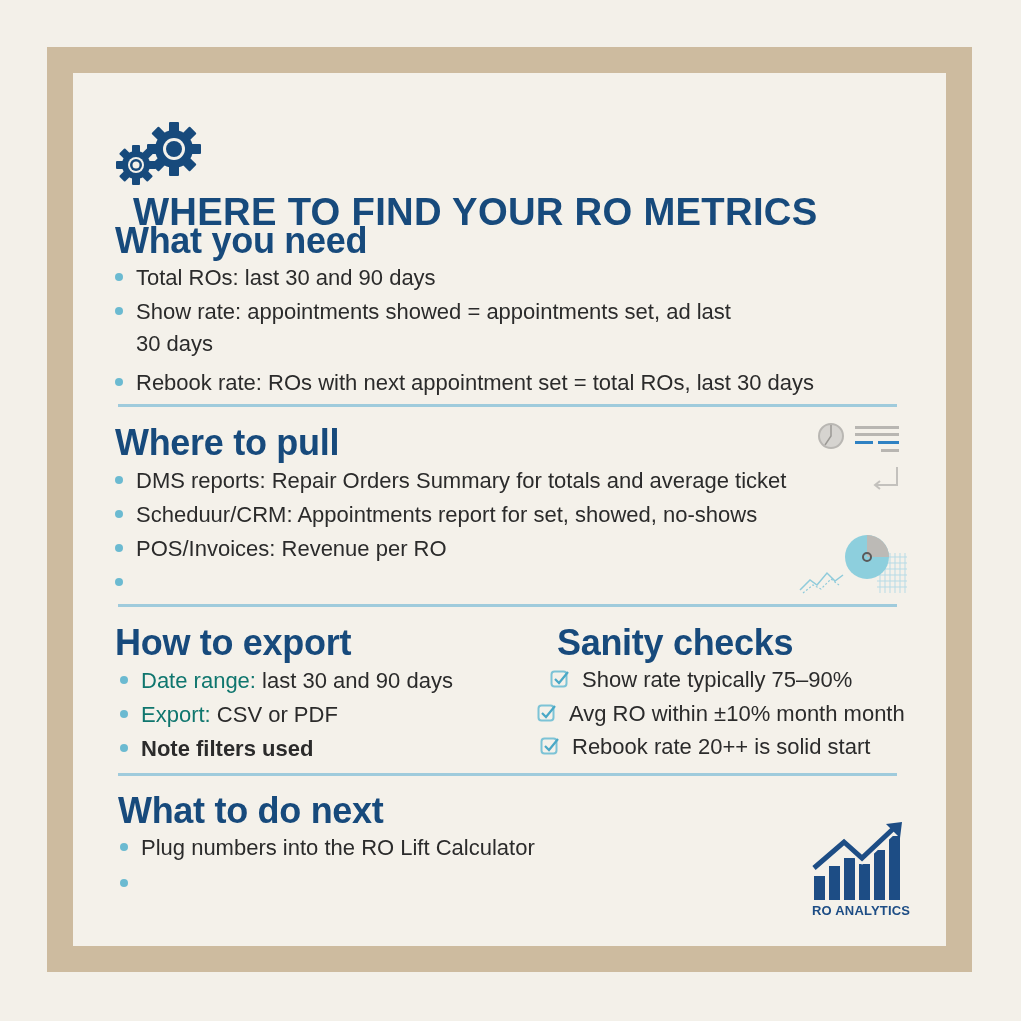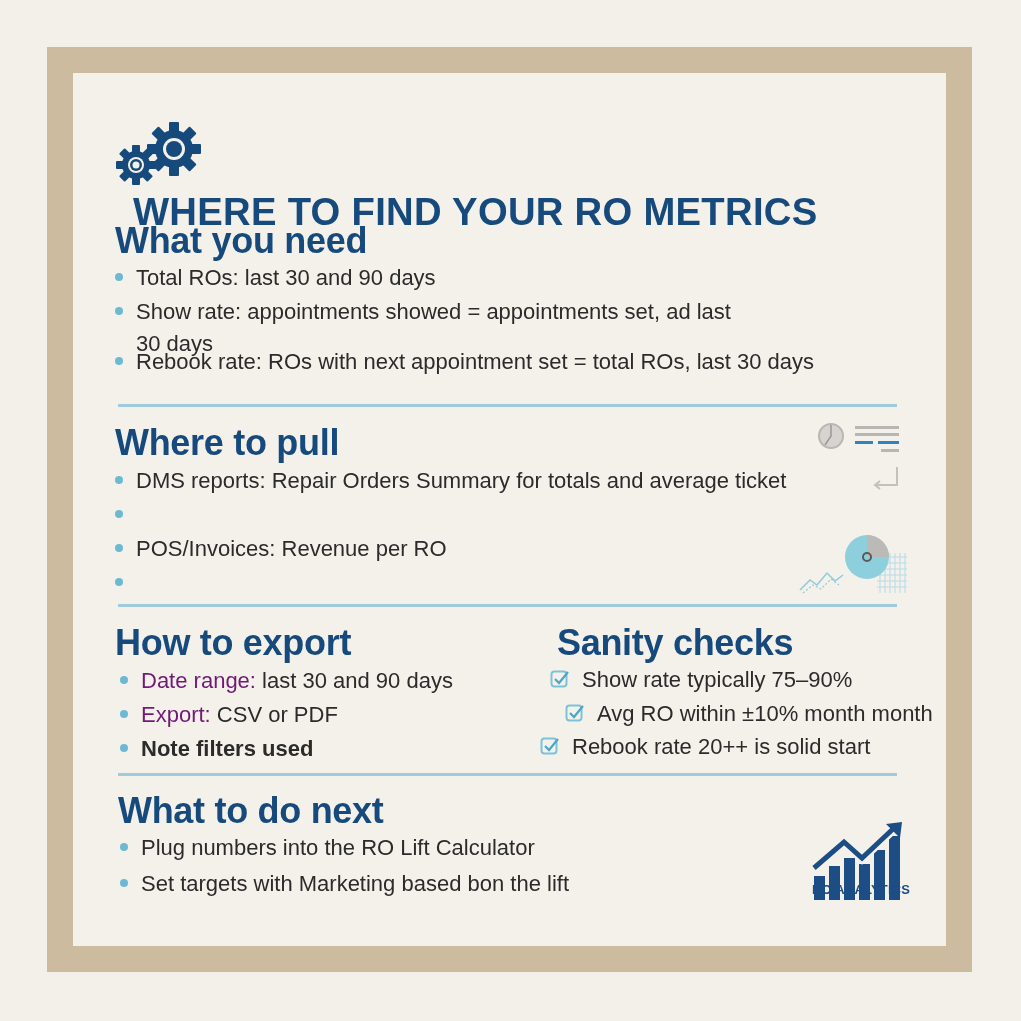--- a/index.html
+++ b/index.html
@@ -43,31 +43,31 @@
       position: absolute;
       font-size: 22px; color: #2b2b2b;
       line-height: 32px;
       white-space: nowrap;
     }
     .item .bullet {
       display: inline-block; width: 8px; height: 8px; border-radius: 50%;
       background: #6bbad1; margin-right: 13px; vertical-align: middle;
       position: relative; top: -2px;
     }
-    .item .key { color: #701a75; }
+    .item .key { color: #0f766e; }
     .divider {
       position: absolute; height: 3px; background: #9fcbdc;
       left: 118px; width: 779px;
     }
     .check {
       display: inline-block; width: 20px; height: 20px; vertical-align: middle;
       margin-right: 12px; position: relative; top: -2px;
     }
     .logo-text {
-      position: absolute; left: 812px; top: 882px;
+      position: absolute; left: 812px; top: 903px;
       font-size: 13px; font-weight: 700; color: #1d4d85;
       letter-spacing: 0.2px;
     }
   </style>
 </head>
 <body>
 
 <div class="frame"></div>
 <div class="card"></div>
 
@@ -113,32 +113,32 @@
 </div>
 
 <div class="section-head" style="left:115px; top:220px;">What you need</div>
 <div class="item" style="left:115px; top:262px;">
   <span class="bullet"></span><span>Total ROs:  last 30 and 90 days</span>
 </div>
 <div class="item" style="left:115px; top:296px;">
   <span class="bullet"></span><span>Show rate: appointments showed = appointments set, ad last</span>
 </div>
 <div class="item" style="left:136px; top:328px;">30 days</div>
-<div class="item" style="left:115px; top:346px;">
+<div class="item" style="left:115px; top:367px;">
   <span class="bullet"></span><span>Rebook rate: ROs with next appointment set = total ROs, last 30 days</span>
 </div>
 
 <div class="divider" style="top:404px;"></div>
 
 <div class="section-head" style="left:115px; top:422px;">Where to pull</div>
 <div class="item" style="left:115px; top:465px;">
   <span class="bullet"></span><span>DMS reports: Repair Orders Summary for totals and average ticket</span>
 </div>
 <div class="item" style="left:115px; top:499px;">
-  <span class="bullet"></span>
+  <span class="bullet"></span><span>Scheduur/CRM: Appointments report for set, showed, no-shows</span>
 </div>
 <div class="item" style="left:115px; top:533px;">
   <span class="bullet"></span><span>POS/Invoices: Revenue per RO</span>
 </div>
 <div class="item" style="left:115px; top:567px;">
   <span class="bullet"></span>
 </div>
 
 <div class="abs" style="left:815px; top:420px;">
   <svg width="90" height="40" viewBox="0 0 90 40">
@@ -194,41 +194,41 @@
   <span class="bullet"></span><span>Note filters used</span>
 </div>
 
 <div class="section-head" style="left:557px; top:622px;">Sanity checks</div>
 <div class="item" style="left:550px; top:664px;text-align:center;">
   <svg class="check" viewBox="0 0 20 20">
       <rect x="1.5" y="2.5" width="15" height="15" rx="3" fill="none" stroke="#7cc3d6" stroke-width="2"></rect>
       <path d="M5 10 L9 14 L18 3" stroke="#4aa8c6" stroke-width="2.2" fill="none"></path>
     </svg><span>Show rate typically 75–90%</span>
 </div>
-<div class="item" style="left:537px; top:698px;margin-left:28px;">
+<div class="item" style="left:537px; top:698px;">
   <svg class="check" viewBox="0 0 20 20">
       <rect x="1.5" y="2.5" width="15" height="15" rx="3" fill="none" stroke="#7cc3d6" stroke-width="2"></rect>
       <path d="M5 10 L9 14 L18 3" stroke="#4aa8c6" stroke-width="2.2" fill="none"></path>
     </svg><span>Avg RO within ±10% month  month</span>
 </div>
 <div class="item" style="left:540px; top:731px;">
   <svg class="check" viewBox="0 0 20 20">
       <rect x="1.5" y="2.5" width="15" height="15" rx="3" fill="none" stroke="#7cc3d6" stroke-width="2"></rect>
       <path d="M5 10 L9 14 L18 3" stroke="#4aa8c6" stroke-width="2.2" fill="none"></path>
     </svg><span>Rebook rate 20++ is solid start</span>
 </div>
 
 <div class="divider" style="top:773px;"></div>
 
 <div class="section-head" style="left:118px; top:790px;">What to do next</div>
 <div class="item" style="left:120px; top:832px;">
   <span class="bullet"></span><span>Plug numbers into the RO Lift Calculator</span>
 </div>
 <div class="item" style="left:120px; top:868px;">
-  <span class="bullet"></span><span>Set targets with Marketing based bon the lift</span>
+  <span class="bullet"></span>
 </div>
 
 <div class="abs" style="left:812px; top:820px;">
   <svg width="95" height="82" viewBox="0 0 95 82">
     <g fill="#1d4d85">
       <rect x="2" y="56" width="11" height="24"></rect>
       <rect x="17" y="46" width="11" height="34"></rect>
       <rect x="32" y="38" width="11" height="42"></rect>
       <rect x="47" y="44" width="11" height="36"></rect>
       <rect x="62" y="30" width="11" height="50"></rect>

